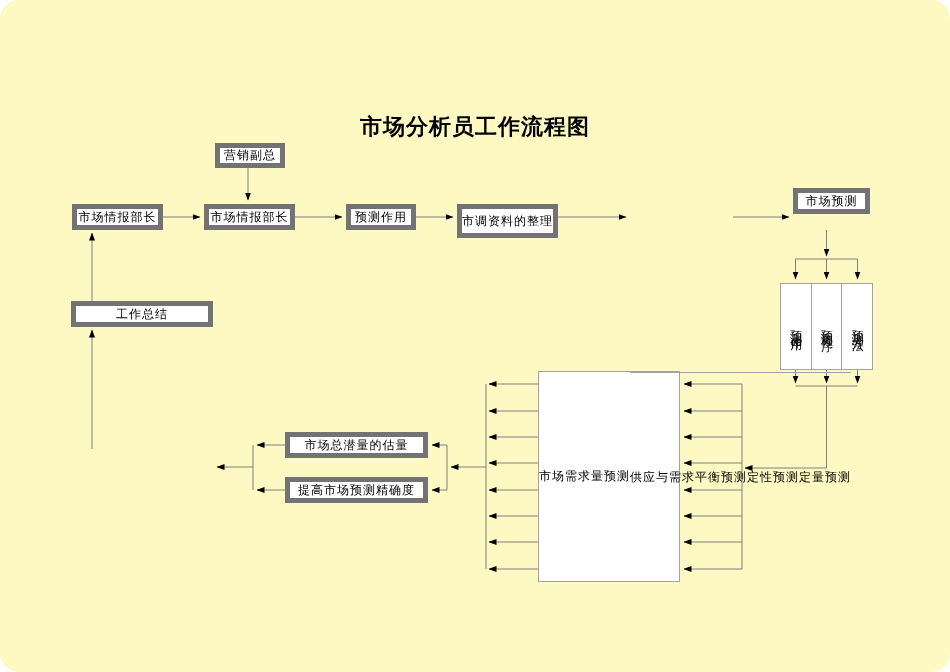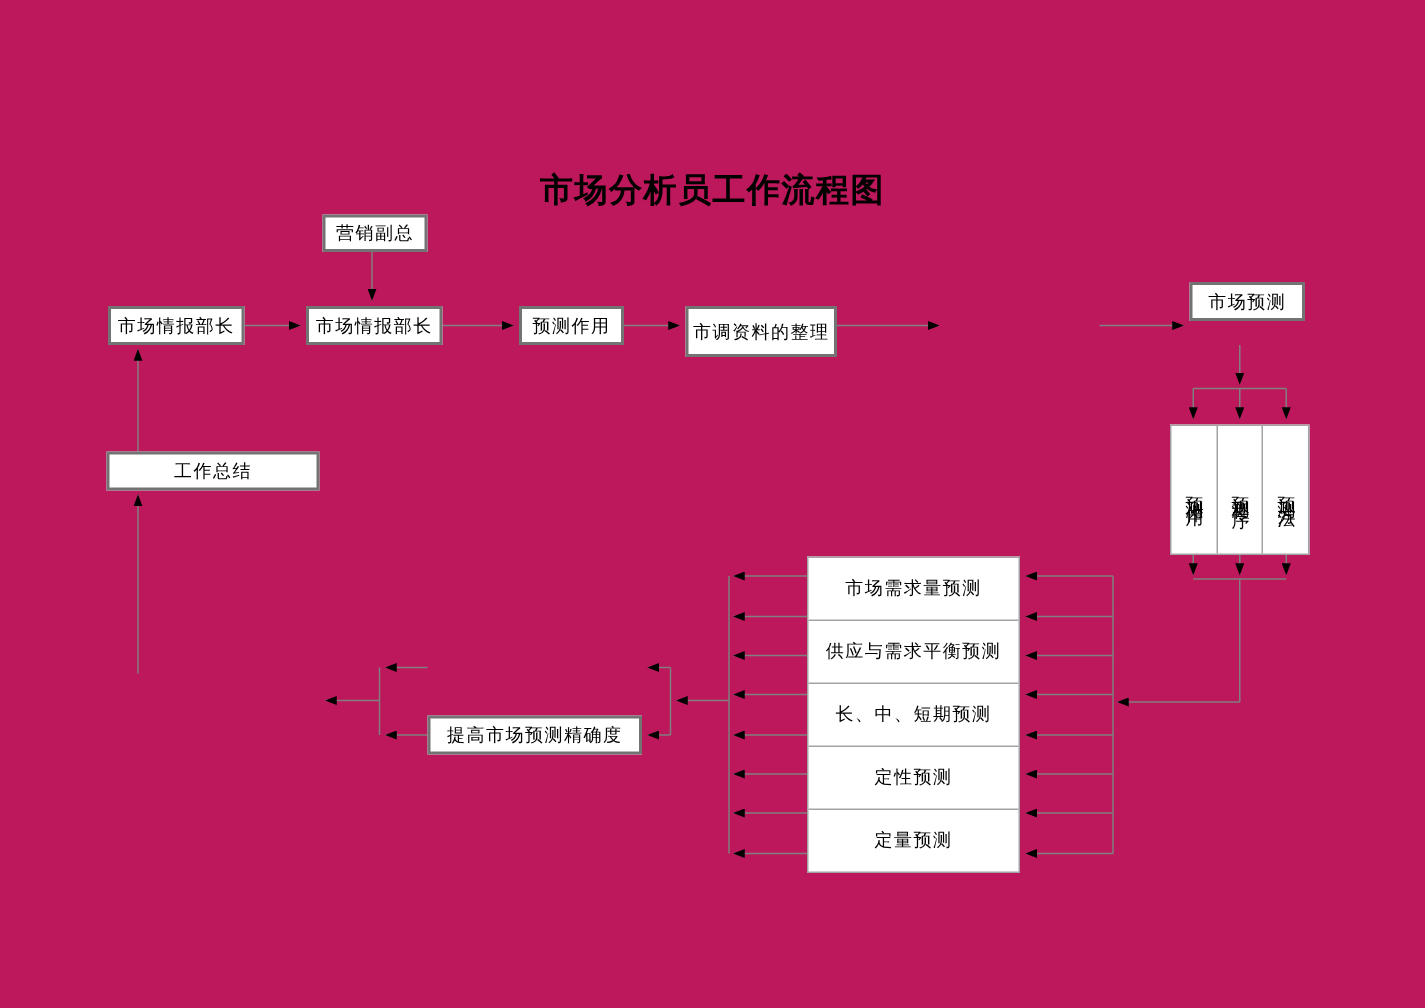--- a/index.html
+++ b/index.html
@@ -5,43 +5,44 @@
   html, body {
     margin: 0;
     padding: 0;
     background: #ffffff;
     font-family: "Liberation Serif", "DejaVu Serif", serif;
   }
   .page {
     position: relative;
     width: 950px;
     height: 672px;
-    background: #be185d;
+    background: #fef9c3;
     overflow: hidden;
+    border-radius: 19px;
   }
   .wires {
     position: absolute;
     left: 0;
     top: 0;
   }
   .title {
     position: absolute;
     left: 0;
     top: 112px;
     width: 950px;
     text-align: center;
     font-size: 22px;
     font-weight: bold;
     color: #000000;
     letter-spacing: 1px;
   }
   .box {
     position: absolute;
     box-sizing: border-box;
-    border: 2px solid #737373;
+    border: 5px solid #737373;
     background: #ffffff;
     display: flex;
     align-items: center;
     justify-content: center;
     font-size: 12px;
     color: #000000;
     white-space: nowrap;
     letter-spacing: 1px;
   }
   .vpanel {
@@ -65,21 +66,21 @@
   }
   .vcell + .vcell {
     border-left: 1px solid #a3a3a3;
   }
   .stack {
     position: absolute;
     box-sizing: border-box;
     border: 1px solid #a3a3a3;
     background: #ffffff;
     display: flex;
-    flex-direction: column;
+    flex-direction: row;
   }
   .srow {
     flex: 1;
     display: flex;
     align-items: center;
     justify-content: center;
     font-size: 12px;
     color: #000000;
     white-space: nowrap;
     letter-spacing: 1px;
@@ -168,22 +169,22 @@
 
   <div class="vpanel" style="left:780px;top:283px;width:93px;height:87px">
     <div class="vcell">预测作用</div>
     <div class="vcell">预测程序</div>
     <div class="vcell">预测方法</div>
   </div>
 
   <div class="stack" style="left:538px;top:371px;width:142px;height:211px">
     <div class="srow">市场需求量预测</div>
     <div class="srow">供应与需求平衡预测</div>
-    <div class="srow">长、中、短期预测</div>
     <div class="srow">定性预测</div>
     <div class="srow">定量预测</div>
   </div>
 
+  <div class="box" style="left:285px;top:432px;width:143px;height:26px">市场总潜量的估量</div>
   <div class="box" style="left:285px;top:477px;width:143px;height:26px">提高市场预测精确度</div>
 
   <div class="box" style="left:71px;top:301px;width:142px;height:26px">工作总结</div>
 
 </div>
 
 </body></html>

